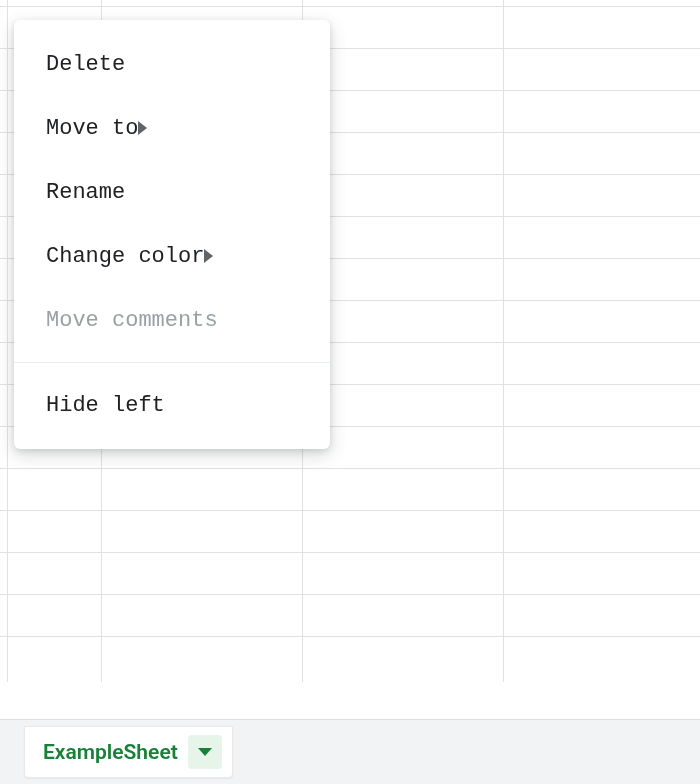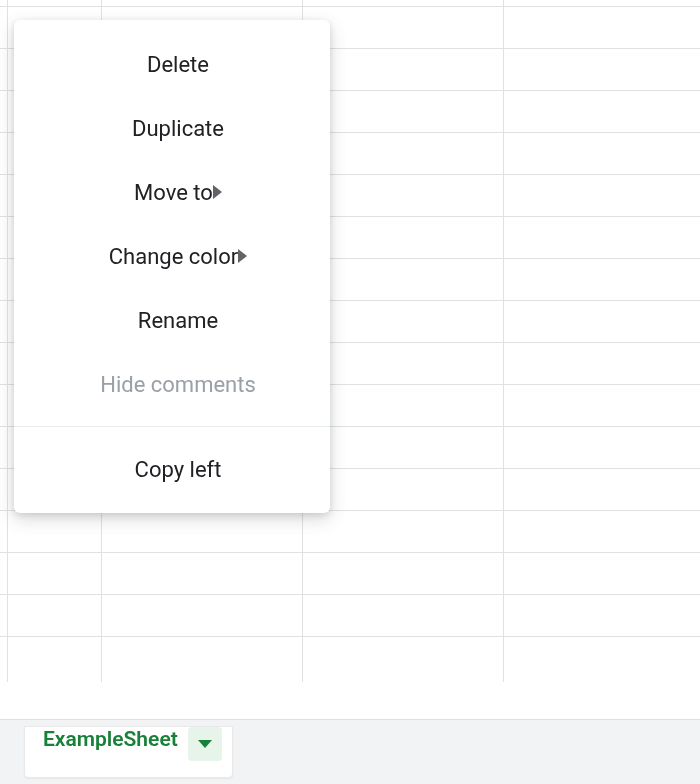--- a/index.html
+++ b/index.html
@@ -53,21 +53,21 @@
       box-sizing: border-box;
     }
 
     .sheet-tab {
       height: 50px;
       background: #fff;
       border: 1px solid #e9e9e9;
       border-bottom-left-radius: 4px;
       border-bottom-right-radius: 4px;
       display: flex;
-      align-items: flex-start;
+      align-items: center;
       padding: 0 10px 0 18px;
       gap: 10px;
       box-shadow: 0 1px 2px rgba(0,0,0,0.05);
     }
     .sheet-name {
       font-size: 21px;
       font-weight: 600;
       color: #188038;
     }
     .tab-caret-btn {
@@ -100,21 +100,22 @@
       box-sizing: border-box;
     }
     .menu-item {
       display: flex;
       align-items: center;
       height: 64px;
       padding: 0 20px 0 32px;
       font-size: 22px;
       color: #202124;
       cursor: pointer;
-      justify-content: center;
+      justify-content: flex-start;
+      font-family: Liberation Mono, monospace;
     }
     .menu-item.disabled {
       color: #9aa0a6;
       cursor: default;
     }
     .menu-sep {
       height: 1px;
       background: #e8eaed;
       margin: 10px 0;
     }
@@ -162,44 +163,41 @@
     </span>
   </div>
 </div>
 
 <div class="context-menu">
 
   <div class="menu-item">
     <span>Delete</span>
   </div>
 
-  <div class="menu-item">
-    <span>Duplicate</span>
-  </div>
 
   <div class="menu-item">
     <span>Move to</span>
     <span class="submenu-caret"></span>
   </div>
 
   <div class="menu-item">
+    <span>Rename</span>
+  </div>
+
+  <div class="menu-item">
     <span>Change color</span>
     <span class="submenu-caret"></span>
   </div>
 
-  <div class="menu-item">
-    <span>Rename</span>
-  </div>
-
 
 
   <div class="menu-item disabled">
-    <span>Hide comments</span>
+    <span>Move comments</span>
   </div>
 
   <div class="menu-sep"></div>
 
 
   <div class="menu-item">
-    <span>Copy left</span>
+    <span>Hide left</span>
   </div>
 
 </div>
 
 </body></html>

